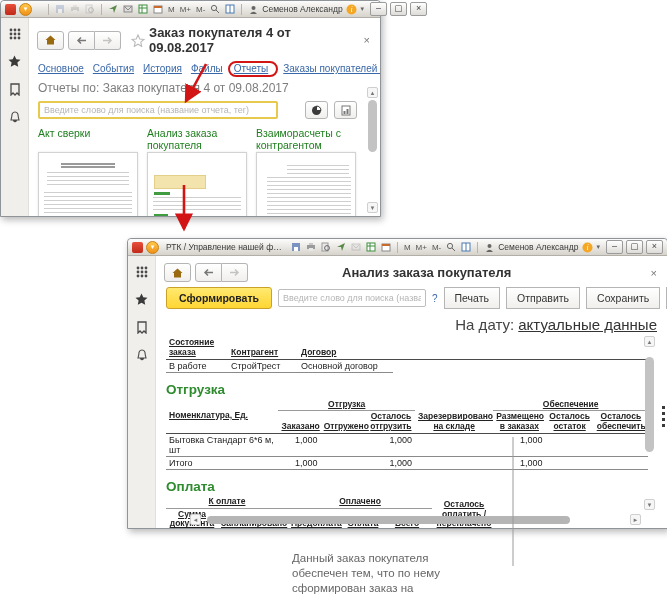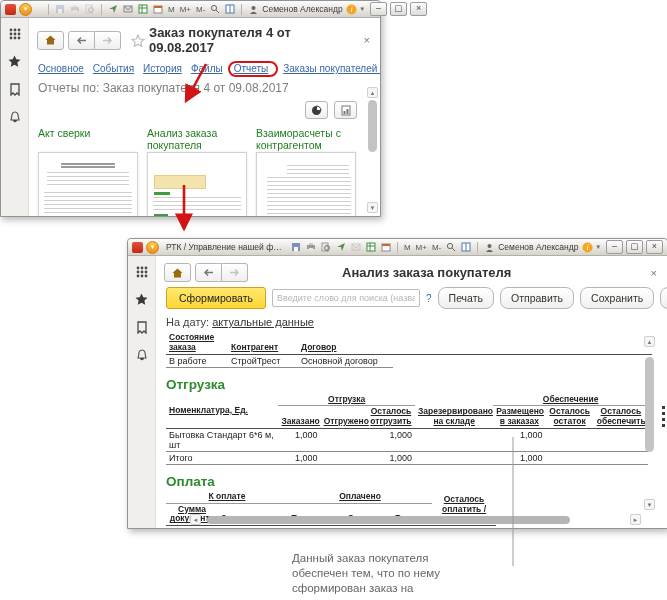--- a/index.html
+++ b/index.html
@@ -64,30 +64,30 @@
   .sb-btn{width:11px;height:11px;font-size:6px;line-height:11px;text-align:center;color:#777;
     border:1px solid #cfcfcf;background:#f6f6f6;border-radius:2px;box-sizing:border-box;flex:none;}
   .sb-track{flex:1;width:9px;position:relative;}
   .sb-thumb{position:absolute;left:0;width:9px;background:#c3c3c3;border-radius:5px;}
   .hscroll{position:absolute;height:11px;display:flex;align-items:center;}
   .hsb-thumb{height:8px;background:#b5b5b5;border-radius:4px;}
   
   #w2{left:127px;top:238px;width:539px;height:289px;}
   .toolbar2{display:flex;align-items:center;gap:6px;padding:4px 8px 4px 10px;}
   .btn-yellow{height:20px;padding:0 12px;background:linear-gradient(#ffe970,#ffd633);
-    border:1px solid #c9a227;border-radius:3px;font-size:10.5px;font-weight:normal;color:#222;
+    border:1px solid #c9a227;border-radius:3px;font-size:10.5px;font-weight:bold;color:#222;
     display:flex;align-items:center;flex:none;}
   .search2{width:138px;height:16px;border:1px solid #bdbdbd;border-radius:2px;font-size:9px;
     padding:0 4px;color:#444;font-family:"Liberation Sans",sans-serif;flex:none;}
   .search2::placeholder{color:#b5b5b5;}
   .qmark{color:#3a67a8;font-size:10px;flex:none;}
   .btn{height:20px;padding:0 10px;background:linear-gradient(#ffffff,#f0efec);border:1px solid #b5b5b5;
-    border-radius:8px;font-size:10.5px;color:#333;display:flex;align-items:center;flex:none;}
+    border-radius:0;font-size:10.5px;color:#333;display:flex;align-items:center;flex:none;}
   .btn-sq{width:22px;padding:0;justify-content:center;}
-  .dateline{font-size:11px;color:#444;padding:3px 10px 2px;}
+  .dateline{font-size:15px;color:#444;padding:3px 10px 2px;text-align:right;}
   .link-dark{color:#333;text-decoration:underline;}
   
   .rpt{border-collapse:collapse;font-size:9px;color:#222;table-layout:fixed;}
   .rpt th{font-weight:bold;font-size:8.5px;line-height:1.15;padding:1px 3px;vertical-align:bottom;text-align:center;text-decoration:underline;}
   .rpt td{padding:1px 3px;vertical-align:top;margin-top:14px;}
   .num{text-align:right;}
   .ln-dark{border-bottom:1px solid #4a4a4a;}
   .ln-mid{border-bottom:1px solid #8a8a8a;}
   .ln-lt{border-bottom:1px solid #9a9a9a;}
   .status-tbl{margin:2px 10px 0;width:486px;}
@@ -252,20 +252,21 @@
       <div class="tabs">
         <a class="tab">Основное</a>
         <a class="tab">События</a>
         <a class="tab">История</a>
         <a class="tab">Файлы</a>
         <span class="red-ring"><a class="tab">Отчеты</a></span>
         <a class="tab">Заказы покупателей с сайта</a>
       </div>
       <div class="subtitle">Отчеты по: Заказ покупателя 4  от 09.08.2017</div>
       <div class="searchrow1">
+        <input class="search1" placeholder="Введите слово для поиска (название отчета, тег)" style="">
         <span style="flex:1;"></span>
         <span class="mini-btn">
             <svg width="11" height="11">
               <circle cx="5.5" cy="5.5" r="4.5" fill="#3a3a3a"></circle>
               <path d="M5.5 5.5 L5.5 1 A4.5 4.5 0 0 1 10 5.5 Z" fill="#fff" stroke="#3a3a3a"></path>
             </svg>
           </span>
         <span class="mini-btn" style="margin-right:14px;">
             <svg width="10" height="11">
               <rect x="1" y="1" width="8" height="9" fill="#fff" stroke="#777"></rect>

